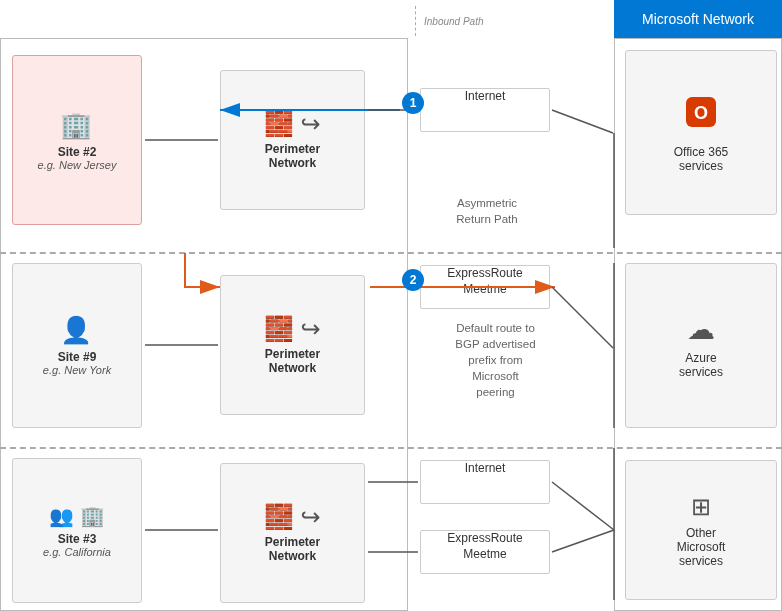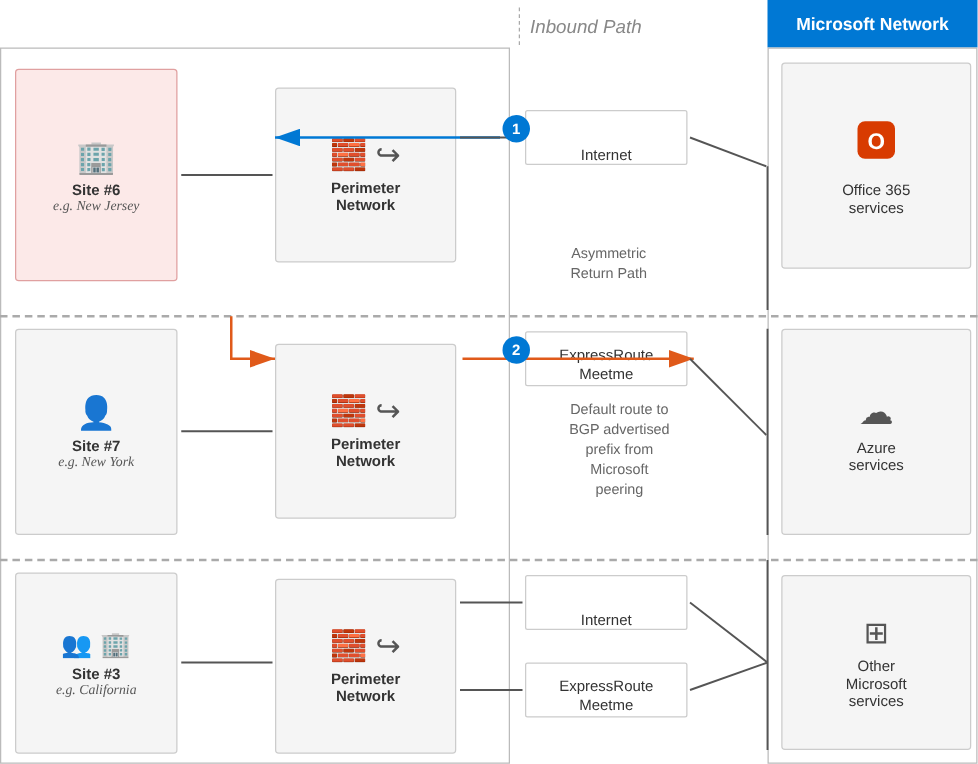--- a/index.html
+++ b/index.html
@@ -38,21 +38,21 @@
       position: absolute;
       top: 0; right: 0;
       width: 168px;
       height: 38px;
       background: #0078d4;
       display: flex;
       align-items: center;
       justify-content: center;
       color: white;
       font-size: 14px;
-      font-weight: 700;
+      font-weight: 400;
     }
 
     
     .divider-h {
       position: absolute;
       left: 0;
       width: 782px;
       border-top: 2px dashed #aaa;
     }
 
@@ -79,21 +79,20 @@
       font-size: 12px;
       font-weight: 700;
       color: #333;
       margin-top: 4px;
     }
 
     .site-box .site-sub {
       font-size: 11px;
       color: #555;
       font-style: italic;
-      font-family: Liberation Serif, serif;
     }
 
     
     .perimeter-box {
       position: absolute;
       background: #f5f5f5;
       border: 1px solid #ccc;
       border-radius: 3px;
       display: flex;
       flex-direction: column;
@@ -132,21 +131,21 @@
       color: #333;
       margin-top: 5px;
     }
 
     
     .connector-box {
       position: absolute;
       background: #fff;
       border: 1px solid #ccc;
       display: flex;
-      align-items: flex-end;
+      align-items: flex-start;
       justify-content: center;
       font-size: 12px;
       color: #333;
       text-align: center;
       border-radius: 2px;
     }
 
     
     .annotation {
       position: absolute;
@@ -228,28 +227,28 @@
     <span>Microsoft Network</span>
   </div>
 
   <div class="outer-border-customer"></div>
   <div class="outer-border-ms"></div>
 
   <div class="divider-h" style="top: 252px;"></div>
   <div class="divider-h" style="top: 447px;"></div>
 
   <div class="inbound-path-label">
-    <span style="color:#888; font-style:italic;font-size:15px;">Inbound Path</span>
+    <span style="color:#888; font-style:italic;font-size:10px;">Inbound Path</span>
   </div>
 
   <div class="site-box" style="top:55px; left:12px; width:130px; height:170px;">
     <div class="two-icon-row">
       <span style="font-size:26px; color:#c0392b;">🏢</span>
     </div>
-    <div class="site-label">Site #6</div>
+    <div class="site-label">Site #2</div>
     <div class="site-sub">e.g. New Jersey</div>
   </div>
 
   <div class="perimeter-box" style="top:70px; left:220px; width:145px; height:140px;">
     <div style="display:flex; gap:6px; align-items:center;">
       <span style="font-size:24px; color:#555;">🧱</span>
       <span style="font-size:24px; color:#555;">↪</span>
     </div>
     <div class="box-label">Perimeter<br>Network</div>
   </div>
@@ -263,21 +262,21 @@
   </div>
 
   <div class="annotation" style="top:195px; left:422px; width:130px;">
     Asymmetric<br>Return Path
   </div>
 
   <div class="site-box gray" style="top:263px; left:12px; width:130px; height:165px;">
     <div class="two-icon-row">
       <span style="font-size:26px; color:#555;">👤</span>
     </div>
-    <div class="site-label">Site #7</div>
+    <div class="site-label">Site #9</div>
     <div class="site-sub">e.g. New York</div>
   </div>
 
   <div class="perimeter-box" style="top:275px; left:220px; width:145px; height:140px;">
     <div style="display:flex; gap:6px; align-items:center;">
       <span style="font-size:24px; color:#555;">🧱</span>
       <span style="font-size:24px; color:#555;">↪</span>
     </div>
     <div class="box-label">Perimeter<br>Network</div>
   </div>

